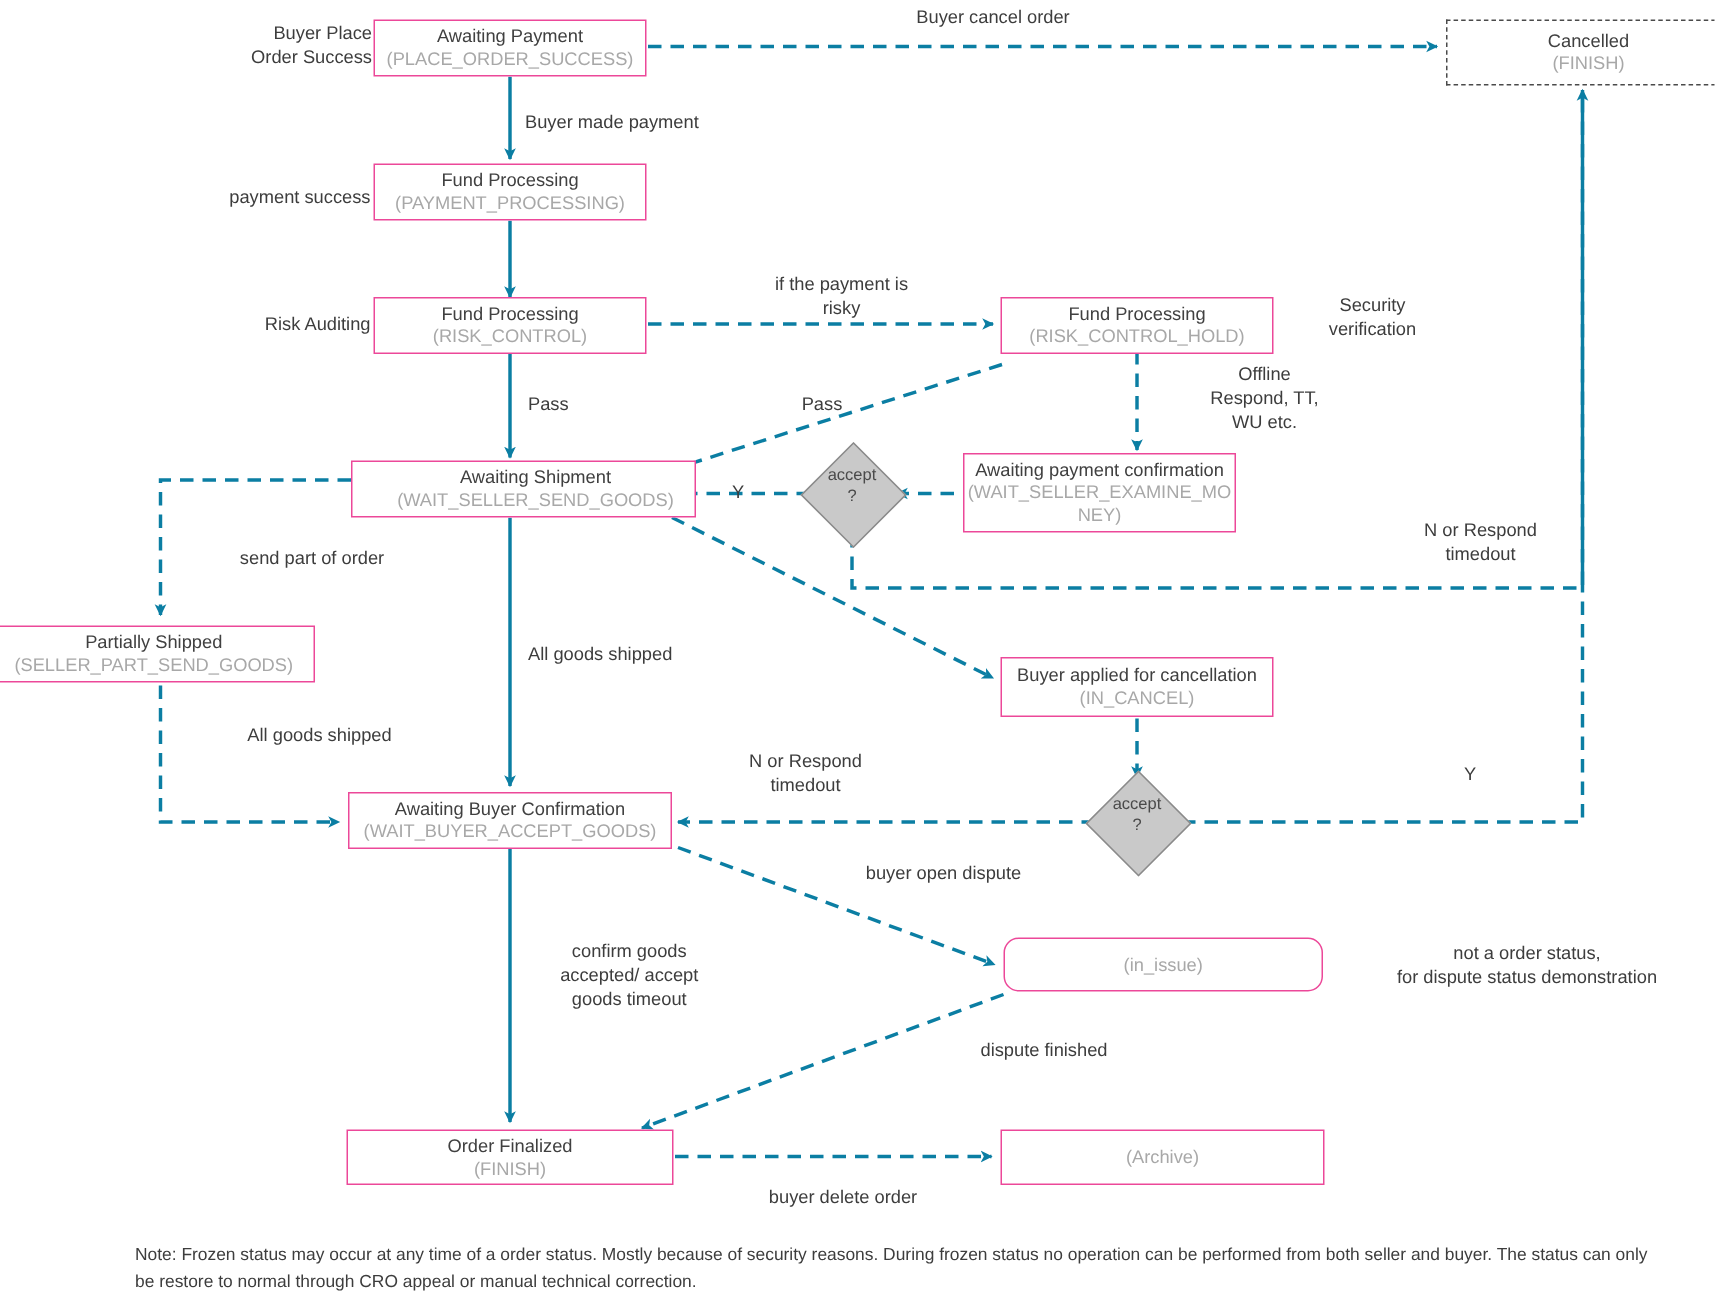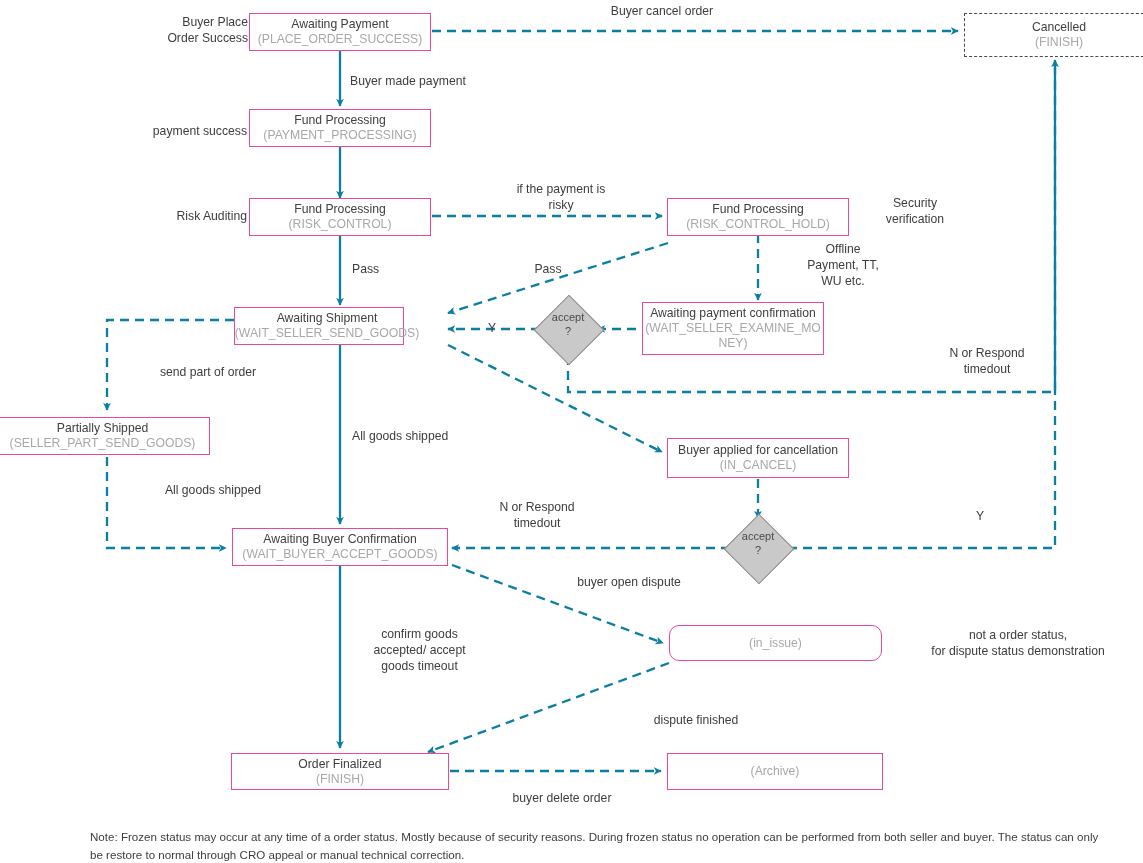--- a/index.html
+++ b/index.html
@@ -136,21 +136,21 @@
   <div class="node" style="left:667px;top:198px;width:182px;height:38px;">
     <span class="t1">Fund Processing</span>
     <span class="t2">(RISK_CONTROL_HOLD)</span>
   </div>
 
   <div class="node dashed" style="left:964px;top:13px;width:190px;height:44px;">
     <span class="t1">Cancelled</span>
     <span class="t2">(FINISH)</span>
   </div>
 
-  <div class="node" style="left:234px;top:307px;width:170px;height:38px;padding-left:16px;">
+  <div class="node" style="left:234px;top:307px;width:230px;height:38px;padding-left:16px;">
     <span class="t1">Awaiting Shipment</span>
     <span class="t2">(WAIT_SELLER_SEND_GOODS)</span>
   </div>
 
   <div class="node" style="left:642px;top:302px;width:182px;height:53px;">
     <span class="t1">Awaiting payment confirmation</span>
     <span class="t2" style="word-break:break-all;padding:0 1px;">(WAIT_SELLER_EXAMINE_MONEY)</span>
   </div>
 
   <div class="node" style="left:-5px;top:417px;width:215px;height:38px;">
@@ -208,21 +208,21 @@
 risky</div>
 
   <div class="lbl" style="left:860px;top:196px;width:110px;">Security
 verification</div>
 
   <div class="lbl" style="left:352px;top:262px;width:80px;text-align:left;">Pass</div>
 
   <div class="lbl" style="left:508px;top:262px;width:80px;">Pass</div>
 
   <div class="lbl" style="left:768px;top:242px;width:150px;">Offline
-Payment,  TT,
+Respond,  TT,
 WU etc.</div>
 
   <div class="lbl" style="left:472px;top:321px;width:40px;">Y</div>
 
   <div class="lbl" style="left:916px;top:346px;width:142px;">N  or Respond
 timedout</div>
 
   <div class="lbl" style="left:118px;top:365px;width:180px;">send part of order</div>
 
   <div class="lbl" style="left:352px;top:429px;width:180px;text-align:left;">All goods shipped</div>
@@ -236,19 +236,19 @@
 
   <div class="lbl" style="left:538px;top:575px;width:182px;">buyer open dispute</div>
 
   <div class="lbl" style="left:893px;top:628px;width:250px;">not a order status,
 for dispute status demonstration</div>
 
   <div class="lbl" style="left:352px;top:627px;width:135px;">confirm goods
 accepted/ accept
 goods timeout</div>
 
-  <div class="lbl" style="left:608px;top:693px;width:176px;margin-top:20px;">dispute finished</div>
+  <div class="lbl" style="left:608px;top:693px;width:176px;">dispute finished</div>
 
   <div class="lbl" style="left:462px;top:791px;width:200px;">buyer delete order</div>
 
   <div class="note">Note: Frozen status may occur at any time of a order status.  Mostly because of security reasons. During frozen status no operation can be performed from both seller and buyer. The status can only be restore to normal through CRO appeal or manual technical correction.</div>
 
 </div>
 
 </body></html>

